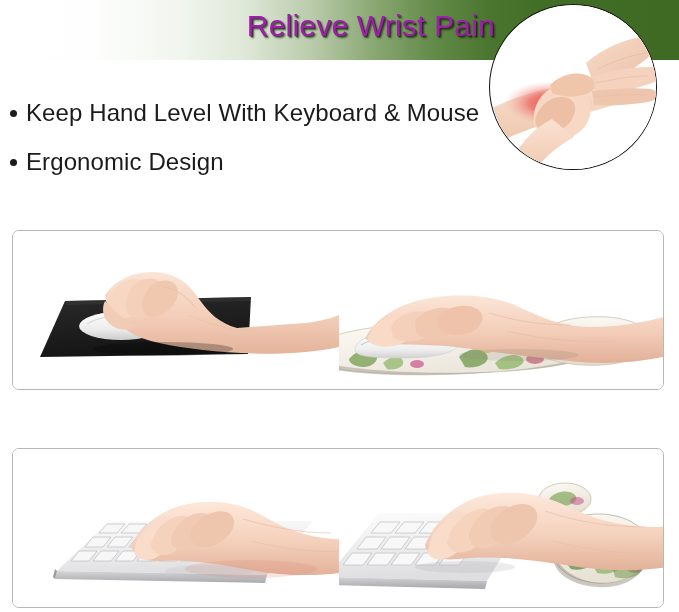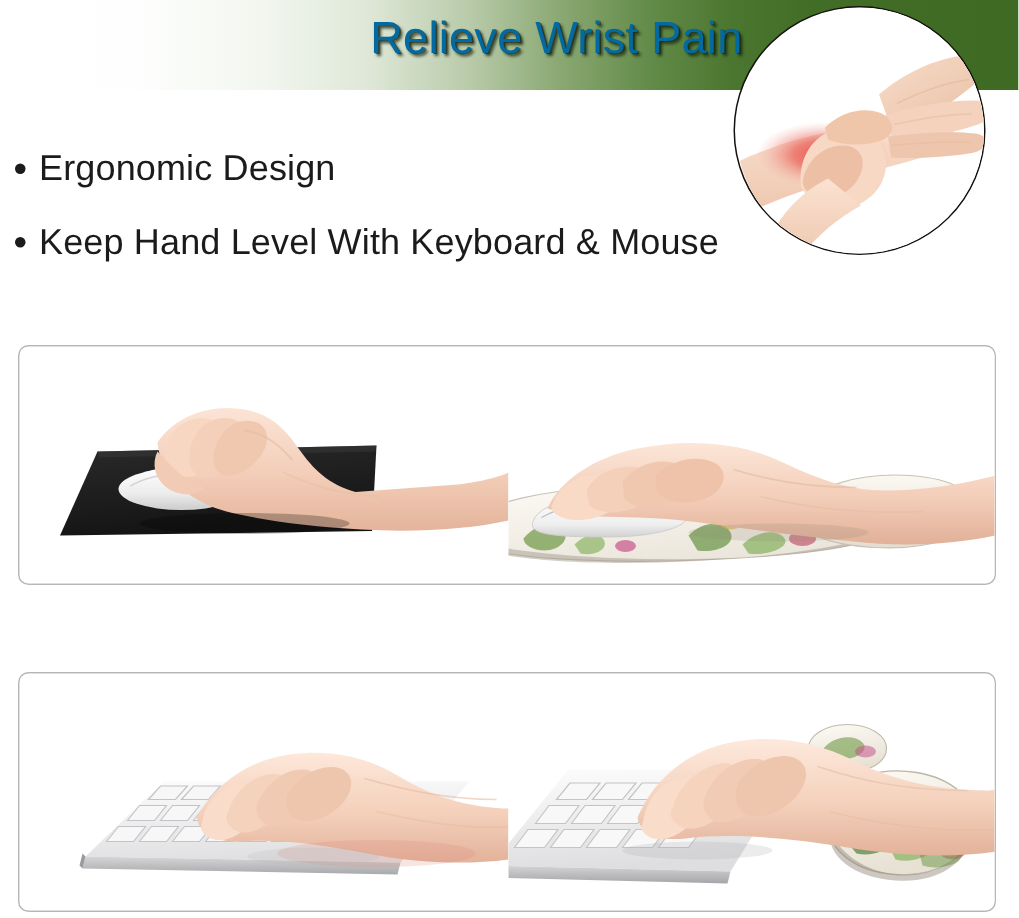--- a/index.html
+++ b/index.html
@@ -42,21 +42,21 @@
   }
   #banner-title {
     position: absolute;
     left: 0;
     top: 9px;
     width: 495px;
     text-align: right;
     font-size: 30px;
     font-weight: 400;
     letter-spacing: 0.2px;
-    color: #0369a1;
+    color: #a21caf;
     text-shadow: 2px 2px 2px rgba(20,32,12,0.75),
                  1px 1px 0 rgba(20,32,12,0.55);
     white-space: nowrap;
   }
 
   
   #hero-circle {
     position: absolute;
     left: 489px;
     top: 4px;
@@ -188,25 +188,25 @@
       <path d="M108,64 C124,56 142,50 156,48" stroke="#e3b79b" stroke-width="1" fill="none" opacity="0.6"></path>
       <path d="M106,78 C124,74 142,71 158,71" stroke="#e3b79b" stroke-width="1" fill="none" opacity="0.5"></path>
       <path d="M104,92 C124,90 142,89 158,90" stroke="#e3b79b" stroke-width="1" fill="none" opacity="0.45"></path>
     </g>
   </svg>
 </div>
 
 <div id="bullet-list">
   <div class="bullet-row">
     <span class="bullet-dot"></span>
-    <span class="bullet-text">Ergonomic Design</span>
+    <span class="bullet-text">Keep Hand Level With Keyboard &amp; Mouse</span>
   </div>
   <div class="bullet-row">
     <span class="bullet-dot"></span>
-    <span class="bullet-text">Keep Hand Level With Keyboard &amp; Mouse</span>
+    <span class="bullet-text">Ergonomic Design</span>
   </div>
 </div>
 
 <div id="panel-top" class="panel-box">
 
   <div class="panel-half left">
     <svg width="326" height="158" viewBox="0 0 326 158">
       <defs>
         <linearGradient id="padG" x1="0" y1="0" x2="0.3" y2="1">
           <stop offset="0%" stop-color="#2a2a2a"></stop>

